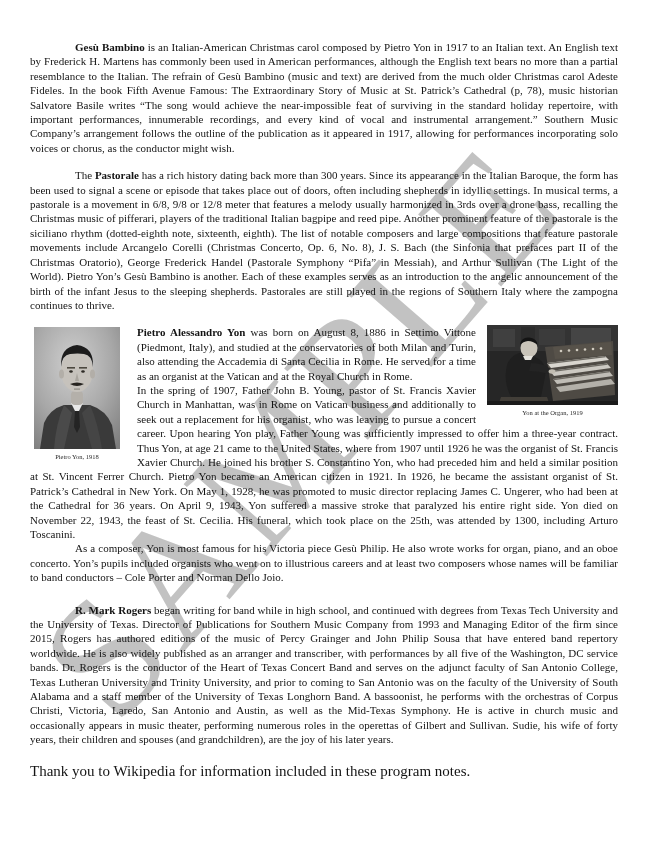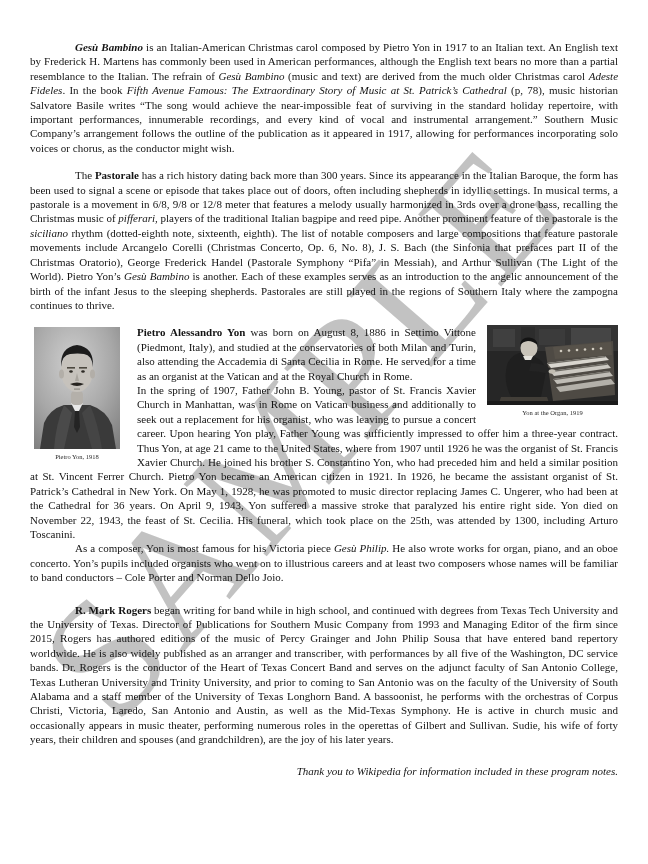--- a/index.html
+++ b/index.html
@@ -37,21 +37,21 @@
   .para {
     font-size: 11px;
     line-height: 14.4px;
     text-align: justify;
     margin: 0;
   }
   .indent { text-indent: 45px; }
   .gap-after { margin-bottom: 13px; }
   .gap-top { margin-top: 18px; }
   .b { font-weight: bold; }
-  .i { font-style: italic; }
+  .i { }
   .bio-section { overflow: visible; }
   .fig-left {
     float: left;
     width: 86px;
     margin: 2px 17px 4px 4px;
   }
   .fig-right {
     float: right;
     width: 131px;
     margin: 0 0 6px 11px;
@@ -61,23 +61,23 @@
   .photo svg { display: block; }
   figcaption {
     font-size: 6.5px;
     line-height: 9px;
     text-align: center;
     color: #2a2a2a;
     padding-top: 3px;
     text-indent: 0;
   }
   .footer-note {
-    font-size: 11px;
+    font-size: 15px;
     line-height: 14.4px;
-    text-align: right;
+    text-align: left;
     margin: 17px 0 0 0;
   }
 </style>
 </head>
 <body>
 
 <div class="page">
 
   <div class="watermark">SAMPLE</div>
 

